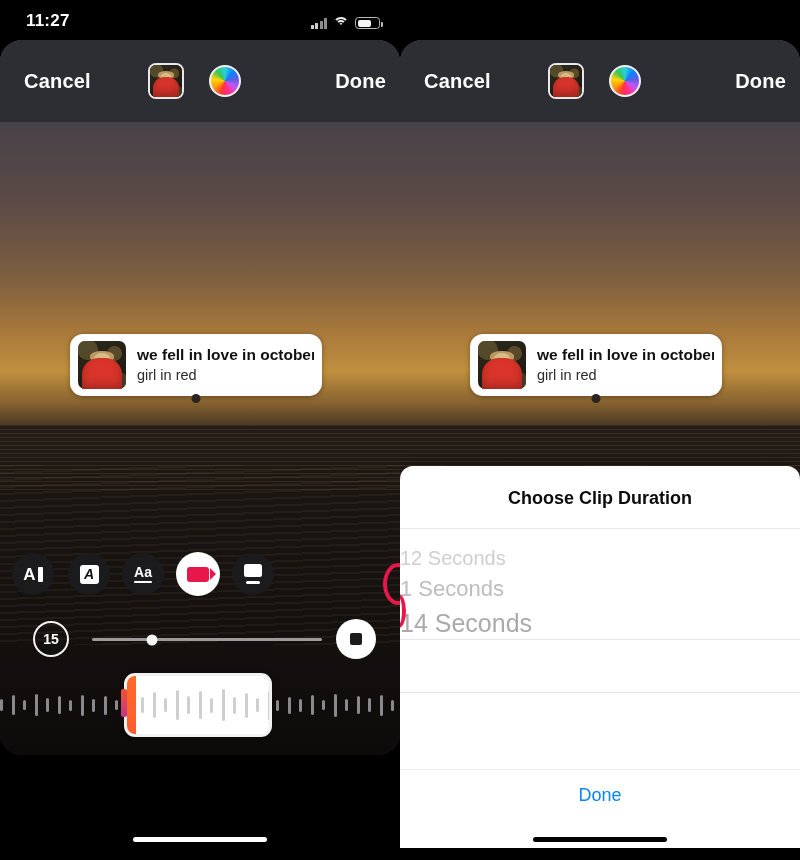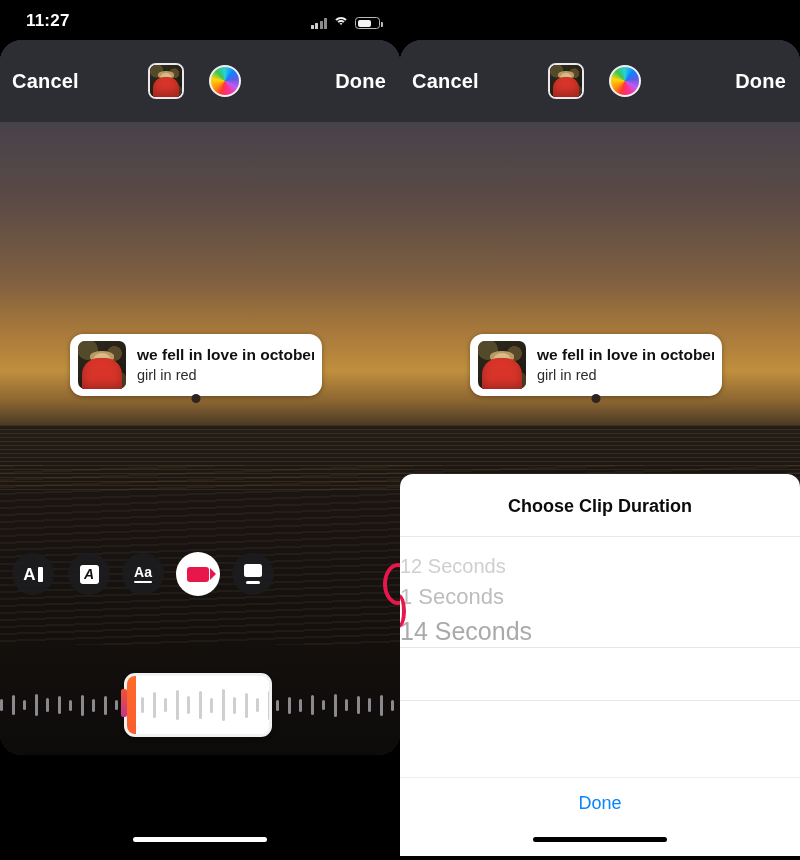--- a/index.html
+++ b/index.html
@@ -75,21 +75,21 @@
   .topbar {
     position:absolute; left:0; top:40px; width:400px; height:82px;
     background: rgba(44,44,52,.97);
     border-radius: 22px 22px 0 0;
     z-index: 30;
   }
   .topbar .btn-text {
     position:absolute; top:50%; transform: translateY(-50%);
     color:#fff; font-size: 20px; font-weight: bold; letter-spacing:.2px;
   }
-  .topbar .cancel { left: 12px; }
+  .topbar .cancel { left: 24px; }
   .topbar .done { right: 14px; }
   .thumb-btn {
     position:absolute; top: 50%; transform: translateY(-50%);
     left: 148px; width: 36px; height: 36px; border-radius: 8px;
     border: 2px solid #e9e9ec; overflow:hidden; background:#111;
   }
   .albumart { position:absolute; inset:0; }
   .albumart .bg {
     position:absolute; inset:0;
     background:
@@ -227,21 +227,21 @@
 
   
   .home-ind {
     position:absolute; left:50%; transform: translateX(-50%); bottom: 18px;
     width: 134px; height: 5px; border-radius: 3px; background:#fff; z-index: 50;
   }
   .phone.right .home-ind { background:#000; }
 
   
   .sheet {
-    position:absolute; left: 0; bottom: 4px; width: 400px; height: 382px;
+    position:absolute; left: 0; bottom: 12px; width: 400px; height: 382px;
     background:#fff; border-radius: 13px 13px 0 0; z-index: 35;
     box-shadow: 0 -2px 10px rgba(0,0,0,.25);
   }
   .sheet-title {
     position:absolute; left:0; right:0; top: 22px; text-align:center;
     font-size: 18px; font-weight: bold; color:#0b0b0b;
   }
   .sheet-sep { position:absolute; left:0; right:0; top: 62px; height:1px; background:#eaeaea; }
   .picker { position:absolute; left:0; right:0; top: 63px; height: 235px; overflow:hidden; }
   .picker .opt {
@@ -338,20 +338,29 @@
         </div>
         <div class="tool t5">
           <span class="icon-card">
             <span class="top"></span>
               <span class="bot"></span>
           </span>
         </div>
       </div>
       <div class="edge-record"></div>
 
+      <div class="slider-row">
+        <div class="dur-badge">15</div>
+        <div class="slider">
+            <div class="knob"></div>
+          </div>
+        <div class="stop-btn">
+            <div class="sq"></div>
+          </div>
+      </div>
 
       <div class="wave-row">
         <div class="wave-track">
           <span class="tick" style="height:12px"></span>
             <span class="tick" style="height:20px"></span>
           <span class="tick" style="height:10px"></span>
             <span class="tick" style="height:22px"></span>
           <span class="tick" style="height:14px"></span>
             <span class="tick" style="height:18px"></span>
           <span class="tick" style="height:11px"></span>

